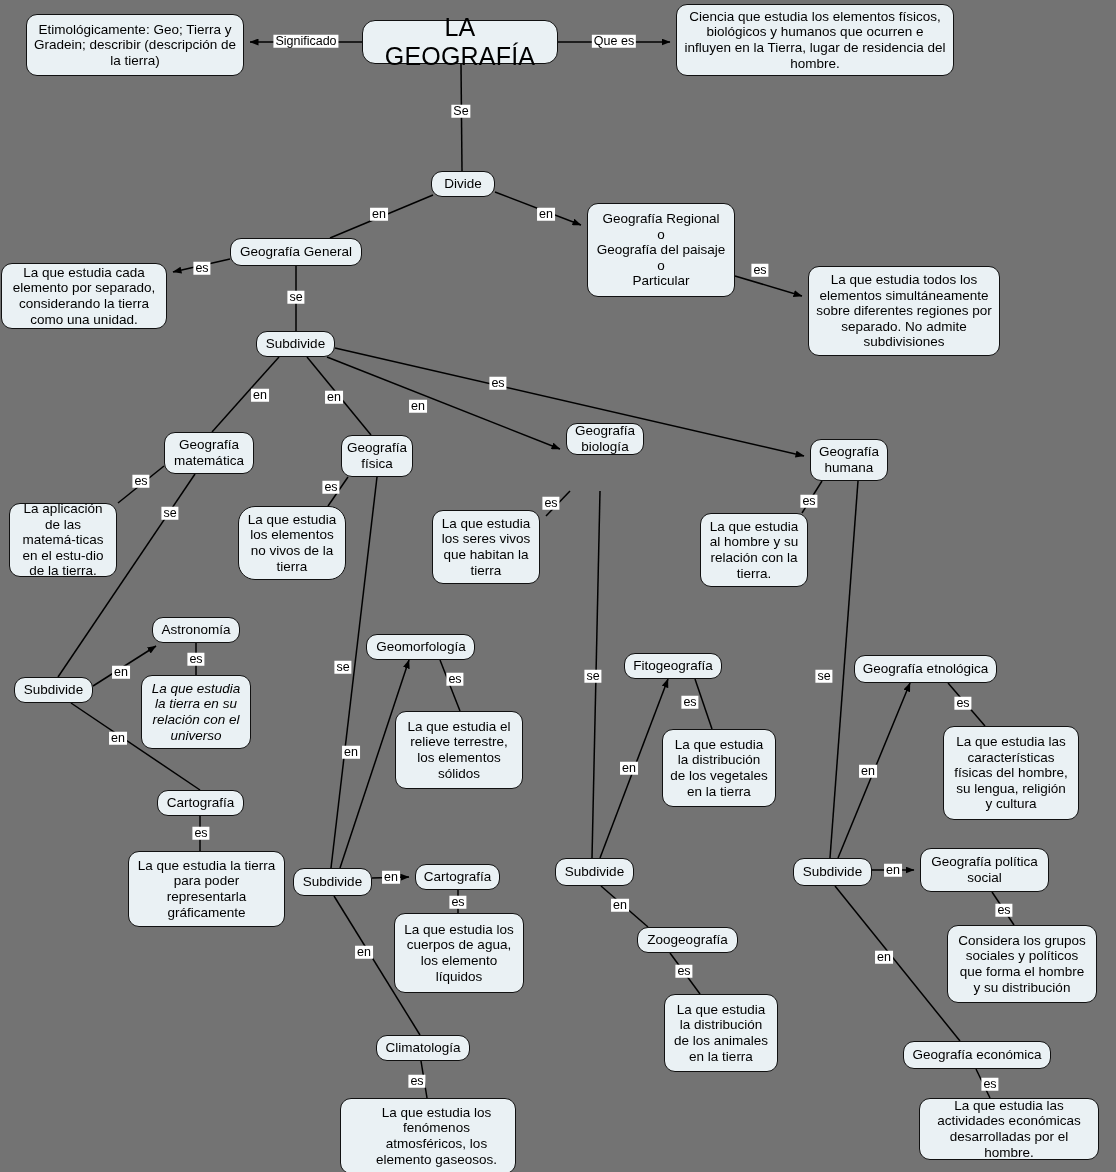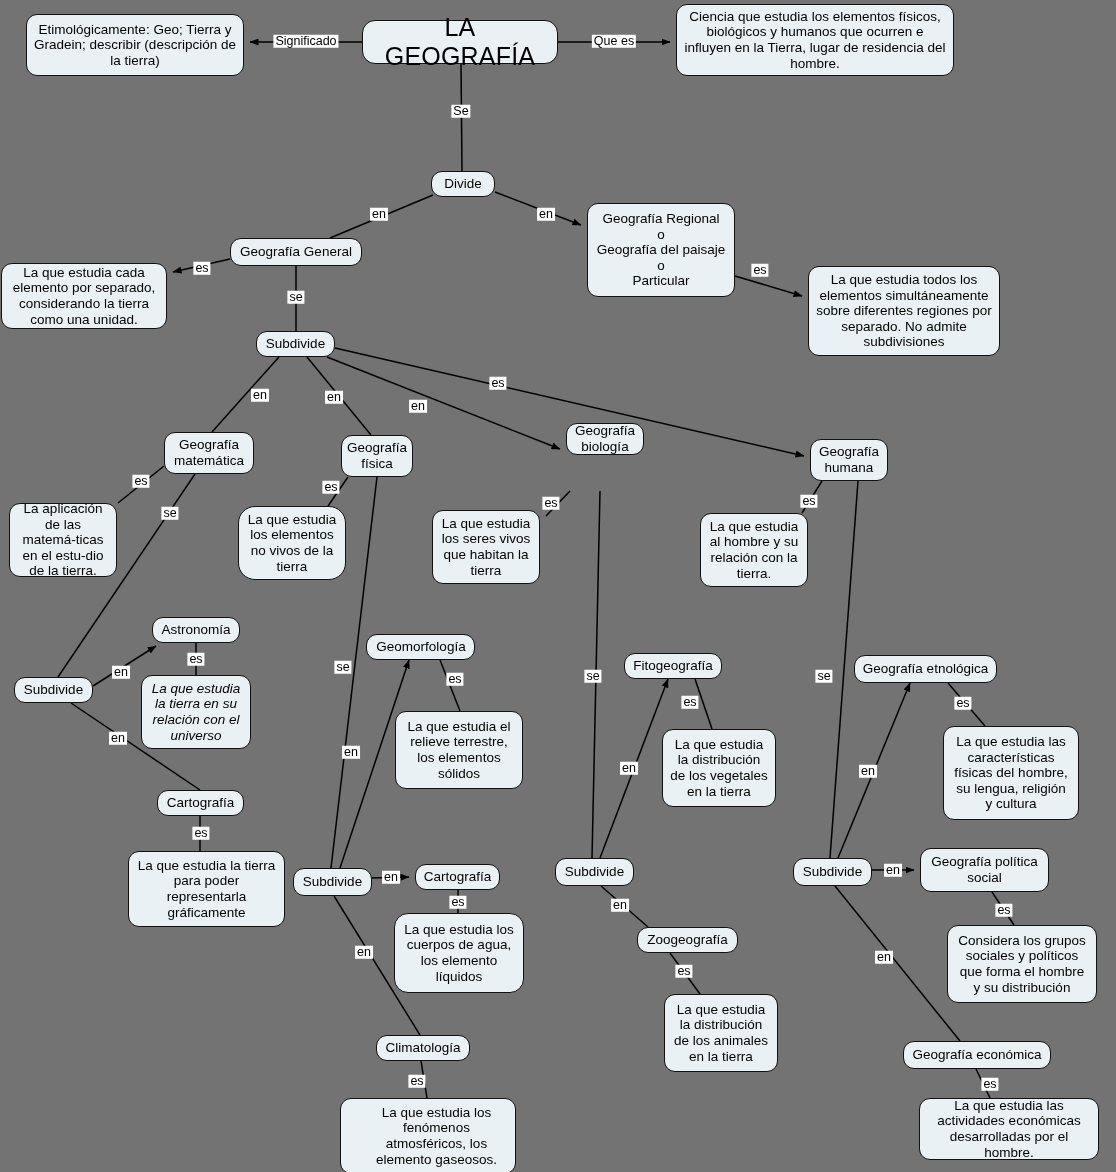--- a/index.html
+++ b/index.html
@@ -117,21 +117,21 @@
       <div class="node small" style="left: 700px; top: 513px; width: 108px; height: 74px;">La que estudia al hombre y su relación con la tierra.</div>
       <div class="node small" style="left: 14px; top: 677px; width: 79px; height: 26px;">Subdivide</div>
       <div class="node small" style="left: 152px; top: 617px; width: 88px; height: 26px;">Astronomía</div>
       <div class="node small" style="left: 141px; top: 675px; width: 110px; height: 74px; font-style: italic;">La que estudia la tierra en su relación con el universo</div>
       <div class="node small" style="left: 157px; top: 790px; width: 87px; height: 26px;">Cartografía</div>
       <div class="node small" style="left: 128px; top: 851px; width: 157px; height: 76px;">La que estudia la tierra para poder representarla gráficamente</div>
       <div class="node small" style="left: 366px; top: 634px; width: 109px; height: 26px; padding-left: 8px;">Geomorfología</div>
       <div class="node small" style="left: 395px; top: 711px; width: 128px; height: 78px;">La que estudia el relieve terrestre, los elementos sólidos</div>
       <div class="node small" style="left: 293px; top: 868px; width: 79px; height: 28px;">Subdivide</div>
       <div class="node small" style="left: 415px; top: 864px; width: 85px; height: 26px;">Cartografía</div>
-      <div class="node small" style="left: 394px; top: 913px; width: 130px; height: 80px; border-radius: 14px;">La que estudia los cuerpos de agua, los elemento líquidos</div>
+      <div class="node small" style="left: 394px; top: 913px; width: 130px; height: 80px;">La que estudia los cuerpos de agua, los elemento líquidos</div>
       <div class="node small" style="left: 376px; top: 1035px; width: 94px; height: 26px;">Climatología</div>
       <div class="node small" style="left: 340px; top: 1098px; width: 176px; height: 76px; padding-left: 24px;">La que estudia los fenómenos atmosféricos, los elemento gaseosos.</div>
       <div class="node small" style="left: 624px; top: 653px; width: 98px; height: 26px;">Fitogeografía</div>
       <div class="node small" style="left: 662px; top: 729px; width: 114px; height: 78px;">La que estudia la distribución de los vegetales en la tierra</div>
       <div class="node small" style="left: 555px; top: 858px; width: 79px; height: 28px;">Subdivide</div>
       <div class="node small" style="left: 637px; top: 927px; width: 101px; height: 26px;">Zoogeografía</div>
       <div class="node small" style="left: 664px; top: 994px; width: 114px; height: 78px;">La que estudia la distribución de los animales en la tierra</div>
       <div class="node small" style="left: 854px; top: 655px; width: 143px; height: 28px;">Geografía etnológica</div>
       <div class="node small" style="left: 943px; top: 726px; width: 136px; height: 94px;">La que estudia las características físicas del hombre, su lengua, religión y cultura</div>
       <div class="node small" style="left: 793px; top: 858px; width: 79px; height: 28px;">Subdivide</div>

